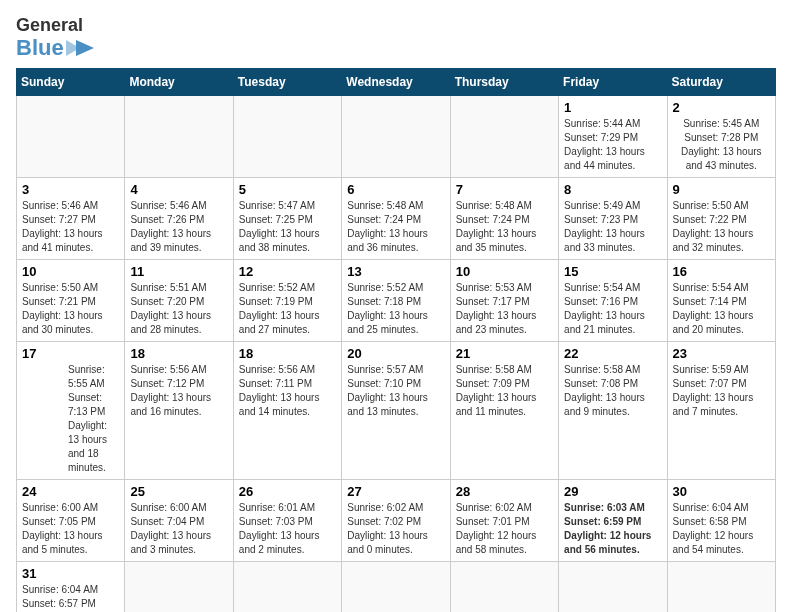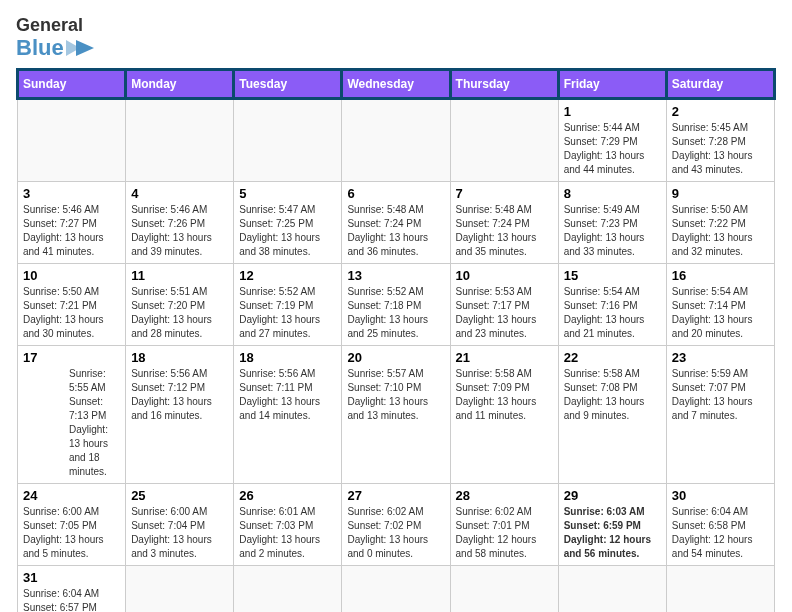--- a/index.html
+++ b/index.html
@@ -33,27 +33,27 @@
     .cal-subtitle {
       font-size: 15px;
       color: #333;
     }
     .calendar {
       width: 100%;
       border-collapse: collapse;
       font-size: 11px;
     }
     .calendar th {
-      background: #8b5cf6;
+      background: #0c4a6e;
       color: #fff;
       padding: 6px 4px;
       text-align: left;
       font-weight: bold;
       font-size: 12px;
-      border: 3px solid #0c4a6e;
+      border: 1px solid #0c4a6e;
     }
     .calendar td {
       border: 1px solid #ccc;
       vertical-align: top;
       padding: 4px 5px;
       width: calc(100% / 7);
       min-height: 70px;
       height: 80px;
     }
     .day-number {
@@ -118,21 +118,21 @@
         <td class="empty-cell"></td>
         <td class="empty-cell"></td>
         <td>
           <span class="day-number">1</span>
           <div class="day-info" style="white-space: pre-line;">Sunrise: 5:44 AM
 Sunset: 7:29 PM
 Daylight: 13 hours and 44 minutes.</div>
         </td>
         <td>
           <span class="day-number">2</span>
-          <div class="day-info" style="white-space: pre-line;">Sunrise: 5:45 AM
+          <div class="day-info" style="white-space: pre-line; text-align: center;">Sunrise: 5:45 AM
 Sunset: 7:28 PM
 Daylight: 13 hours and 43 minutes.</div>
         </td>
       </tr>
       <tr>
         <td>
           <span class="day-number">3</span>
           <div class="day-info" style="white-space: pre-line;">Sunrise: 5:46 AM
 Sunset: 7:27 PM
 Daylight: 13 hours and 41 minutes.</div>

